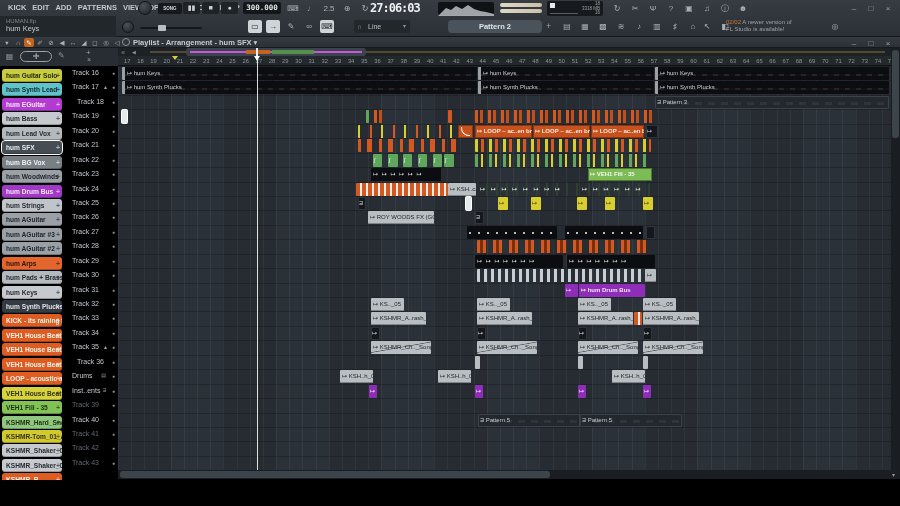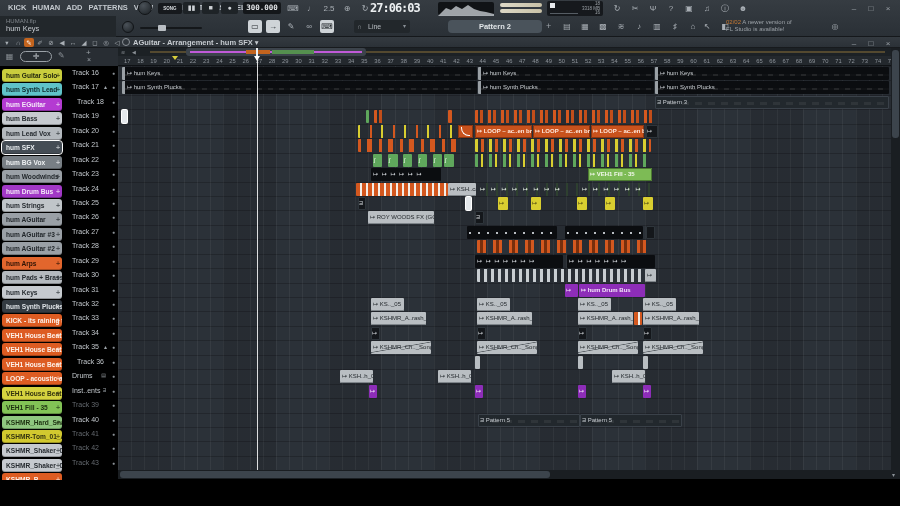--- a/index.html
+++ b/index.html
@@ -157,21 +157,21 @@
   .vscroll .arr { position:absolute; left:1px; bottom:1px; color:#8a9096; font-size:6px; }
 </style>
 </head>
 <body>
 
 <div class="app">
 
   <div class="topbar">
     <div class="menu" id="menu">
         <span>KICK</span>
-        <span>HUMAN</span>
+        <span>EDIT</span>
         <span>ADD</span>
         <span>PATTERNS</span>
         <span>VIEW</span>
         <span>OPTIONS</span>
         <span>TOOLS</span>
         <span>HELP</span>
       </div>
     <div class="knob" style="left:138px;top:1px;width:14px;height:14px;"></div>
     <div class="modesw">SONG</div>
     <div class="tbtn" style="left:183px;">▮▮</div>
@@ -271,21 +271,21 @@
         <span class="icon lit">✎</span>
         <span class="icon">✐</span>
         <span class="icon">⊘</span>
         <span class="icon">◀</span>
         <span class="icon">↔</span>
         <span class="icon">◢</span>
         <span class="icon">◻</span>
         <span class="icon">◎</span>
         <span class="icon">◁</span>
       </div>
-    <div class="plname"><span class="cir"></span><span>AGuitar - Arrangement - hum SFX</span> <span>▾</span></div>
+    <div class="plname"><span class="cir"></span><span>Playlist - Arrangement - hum SFX</span> <span>▾</span></div>
     <div class="winbtns" style="right:6px;top:2px;" id="plwinbtns">
         <span>–</span>
         <span>□</span>
         <span>×</span>
       </div>
   </div>
 
   <div class="lefthead">
     <div class="grid">▦</div>
     <div class="pillbtn">✛</div>

